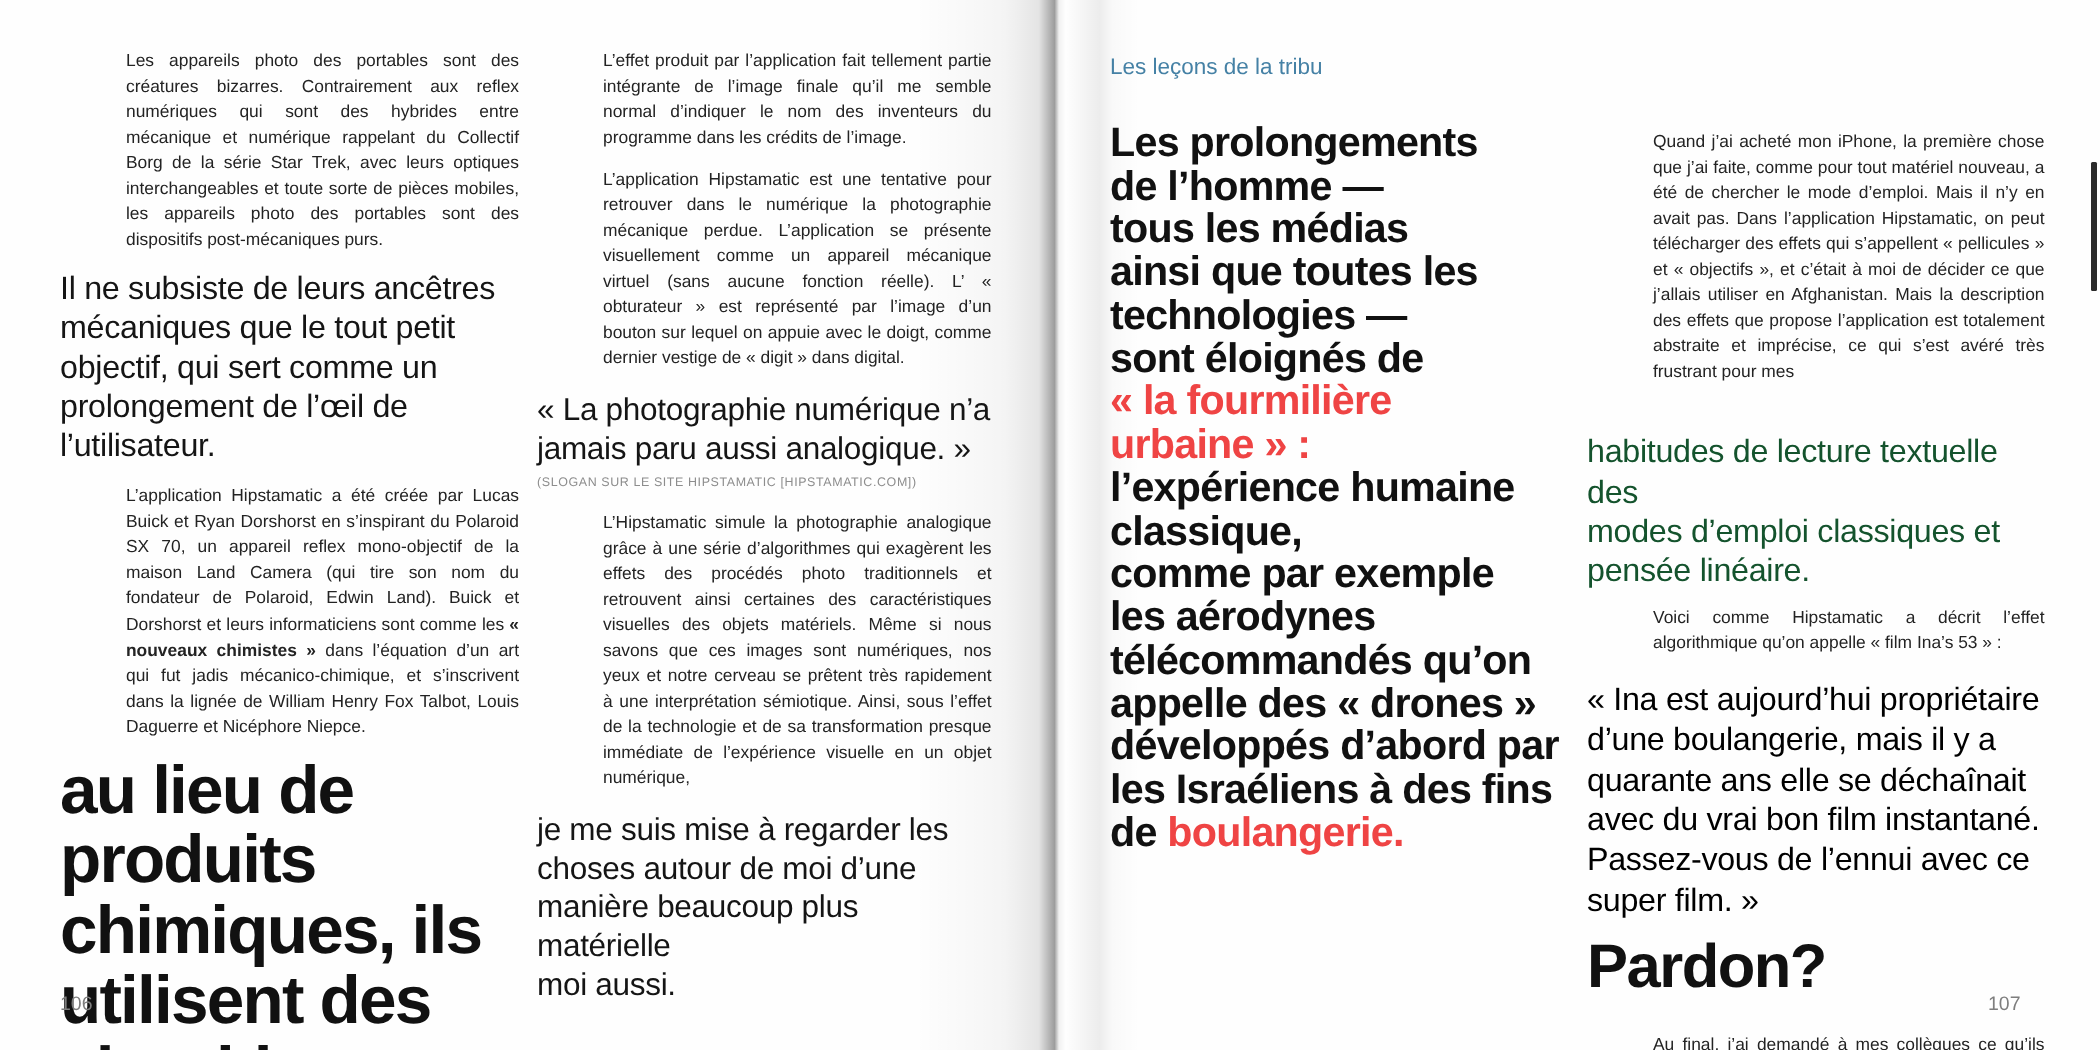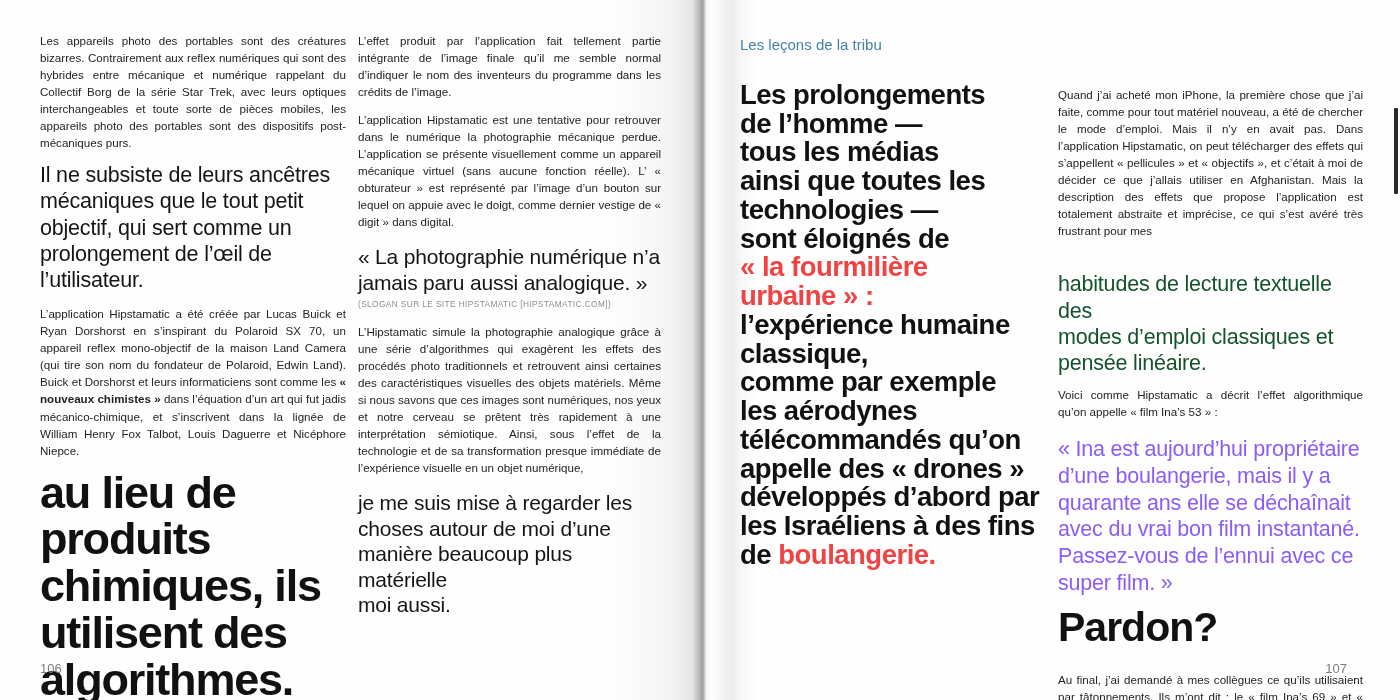--- a/index.html
+++ b/index.html
@@ -33,21 +33,21 @@
   }
 
   .col { position: absolute; }
   .col-1 { left: 40px;  top: 32px;  width: 306px; }
   .col-2 { left: 358px; top: 32px;  width: 303px; }
   .col-3 { left: 740px; top: 36px;  width: 305px; }
   .col-4 { left: 1058px; top: 86px; width: 305px; }
 
   p.body {
     font-size: 11.6px; line-height: 1.47; text-align: justify;
-    color: #232323; margin-bottom: 11px;
+    color: #232323; margin-bottom: 11px; margin-left: 44px;
   }
   p.body b { font-weight: bold; }
 
   .h-med {
     font-size: 21.5px; line-height: 1.22; color: #151515;
     white-space: pre-line; margin: 6px 0 12px 0; letter-spacing: -0.2px;
   }
   .sauf { font-size: 11.6px; color: #232323; margin: 14px 0 2px 0; }
   .display-left {
     font-size: 45px; font-weight: bold; line-height: 1.04;
@@ -71,21 +71,21 @@
     font-size: 27.5px; font-weight: bold; line-height: 1.045;
     letter-spacing: -0.5px; color: #111; white-space: pre-line;
   }
   .display-right .muted { color: #ef4444; }
 
   .h-med-r {
     font-size: 21.5px; line-height: 1.22; color: #14532d;
     white-space: pre-line; margin: 32px 0 10px 0; letter-spacing: -0.2px;
   }
   .quote-r {
-    font-size: 21.5px; line-height: 1.24; color: #8b5cf6;
+    font-size: 21.5px; line-height: 1.24; color: #000000;
     white-space: pre-line; margin: 16px 0 6px 0; letter-spacing: -0.2px;
   }
   .pardon {
     font-size: 41px; font-weight: bold; color: #111;
     letter-spacing: -1px; margin: 8px 0 20px 0;
   }
 
   .page-num {
     position: absolute; bottom: 24px; font-size: 13px; color: #7e7e7e;
   }

